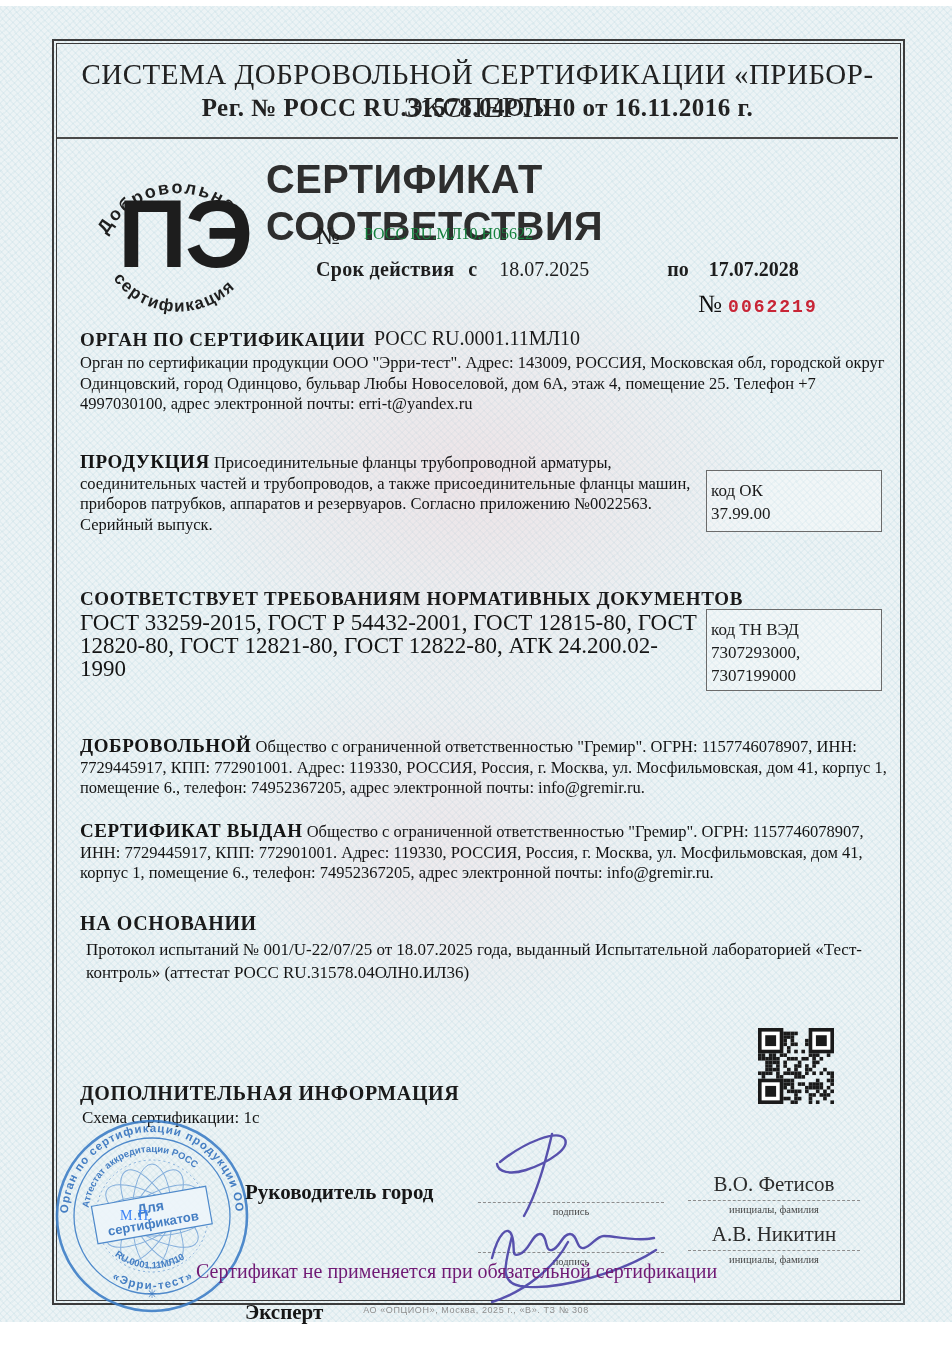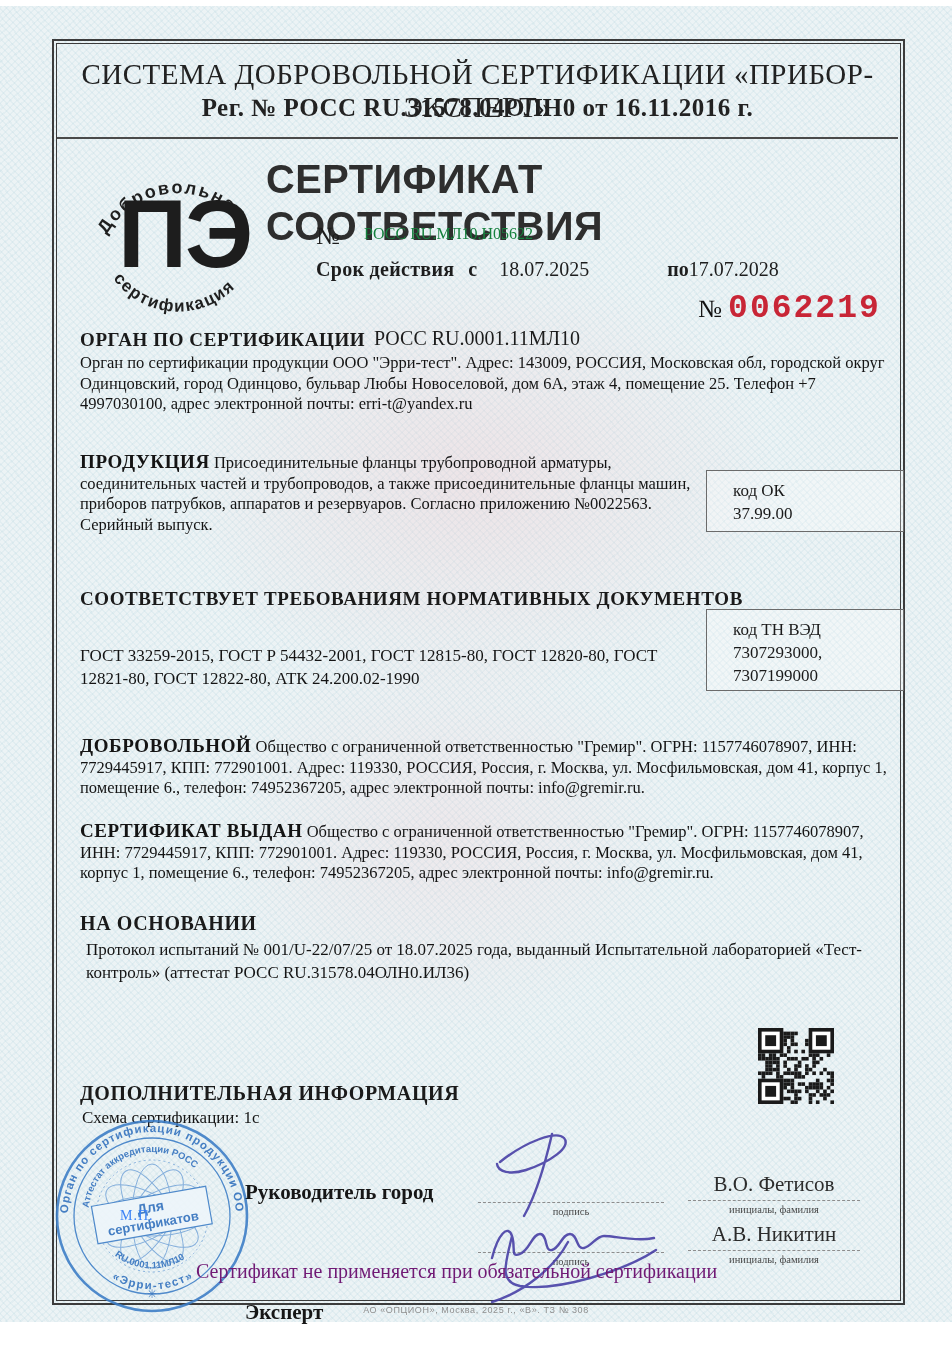--- a/index.html
+++ b/index.html
@@ -22,28 +22,28 @@
              font-size:41px;letter-spacing:0.5px;color:#2e2e2e;transform:scaleX(.97);transform-origin:left;}
   .pe-letters{left:118px;top:186px;width:120px;text-align:center;font-family:"Liberation Sans",sans-serif;
               font-weight:bold;font-size:96px;line-height:96px;color:#1d1d1d;letter-spacing:-2px;}
   .num-label{left:316px;top:222px;font-size:25px;color:#1d1d1d;}
   .num-value{left:364px;top:225px;font-size:16px;color:#15803d;}
   .validity{left:316px;top:258px;font-size:20px;color:#1d1d1d;}
   .validity b{letter-spacing:0.3px;}
   .v-from{margin-left:14px;font-weight:bold;}
   .v-date1{margin-left:22px;font-weight:normal;}
   .v-to{margin-left:78px;font-weight:bold;}
-  .v-date2{font-weight:normal;}
+  .v-date2{margin-left:20px;font-weight:bold;}
   .serial{left:698px;top:290px;font-size:25px;color:#111;}
-  .serial .digits{font-family:"Liberation Mono",monospace;font-size:33px;letter-spacing:2px;color:#c82536;font-weight:bold;}
+  .serial .digits{font-family:"Liberation Mono",monospace;font-size:18px;letter-spacing:2px;color:#c82536;font-weight:bold;}
   .sec-head{font-size:19px;font-weight:bold;letter-spacing:0.6px;color:#1a1a1a;}
   .body-text{font-size:16.5px;line-height:20.5px;color:#141414;}
   .inline-head{font-size:19px;font-weight:bold;letter-spacing:0.6px;}
   .code-box{border:1.5px solid #6b6b6b;background:rgba(255,255,255,0.25);font-size:17px;line-height:23px;
-            color:#1a1a1a;padding:8px 0 0 26px;}
+            color:#1a1a1a;padding:8px 0 0 4px;}
   .sig-role{font-size:21px;font-weight:bold;color:#161616;}
   .dash-line{border-top:1.5px dashed #8d8d8d;height:0;}
   .caption{font-size:10.5px;color:#474747;text-align:center;}
   .sig-name{font-size:21px;color:#2c2c2c;text-align:center;}
   .bottom-note{left:196px;top:1260px;font-size:20px;color:#701a75;}
   .print-footer{left:0;top:1305px;width:952px;text-align:center;font-family:"Liberation Sans",sans-serif;
                 font-size:9px;letter-spacing:0.6px;color:#8f8f8f;}
   .mp-mark{left:312px;top:1212px;font-size:14px;color:#3b82f6;letter-spacing:1px;}
   svg text{font-family:"Liberation Sans",sans-serif;}
 </style>
@@ -97,21 +97,21 @@
   <div class="abs body-text" style="left:80px;top:452px;width:630px;">
     <span class="inline-head">ПРОДУКЦИЯ</span>
     <span>Присоединительные фланцы трубопроводной арматуры, соединительных частей и трубопроводов, а также присоединительные фланцы машин, приборов патрубков, аппаратов и резервуаров. Согласно приложению №0022563. Серийный выпуск.</span>
   </div>
   <div class="abs code-box" style="left:706px;top:470px;width:170px;height:52px;">
     <div>код ОК</div>
     <div>37.99.00</div>
   </div>
 
   <div class="abs sec-head" style="left:80px;top:588px;">СООТВЕТСТВУЕТ ТРЕБОВАНИЯМ НОРМАТИВНЫХ ДОКУМЕНТОВ</div>
-  <div class="abs body-text" style="left:80px;top:611px;width:620px;font-size:17px;line-height:23px;margin-top:33px;">ГОСТ 33259-2015, ГОСТ Р 54432-2001, ГОСТ 12815-80, ГОСТ 12820-80, ГОСТ 12821-80, ГОСТ 12822-80, АТК 24.200.02-1990</div>
+  <div class="abs body-text" style="left:80px;top:611px;width:620px;font-size:23px;line-height:23px;">ГОСТ 33259-2015, ГОСТ Р 54432-2001, ГОСТ 12815-80, ГОСТ 12820-80, ГОСТ 12821-80, ГОСТ 12822-80, АТК 24.200.02-1990</div>
   <div class="abs code-box" style="left:706px;top:609px;width:170px;height:72px;">
     <div>код ТН ВЭД</div>
     <div>7307293000,</div>
     <div>7307199000</div>
   </div>
 
   <div class="abs body-text" style="left:80px;top:736px;width:816px;">
     <span class="inline-head">ДОБРОВОЛЬНОЙ</span>
     <span>Общество с ограниченной ответственностью "Гремир". ОГРН: 1157746078907, ИНН: 7729445917, КПП: 772901001. Адрес: 119330, РОССИЯ, Россия, г. Москва, ул. Мосфильмовская, дом 41, корпус 1, помещение 6., телефон: 74952367205, адрес электронной почты: info@gremir.ru.</span>
   </div>

